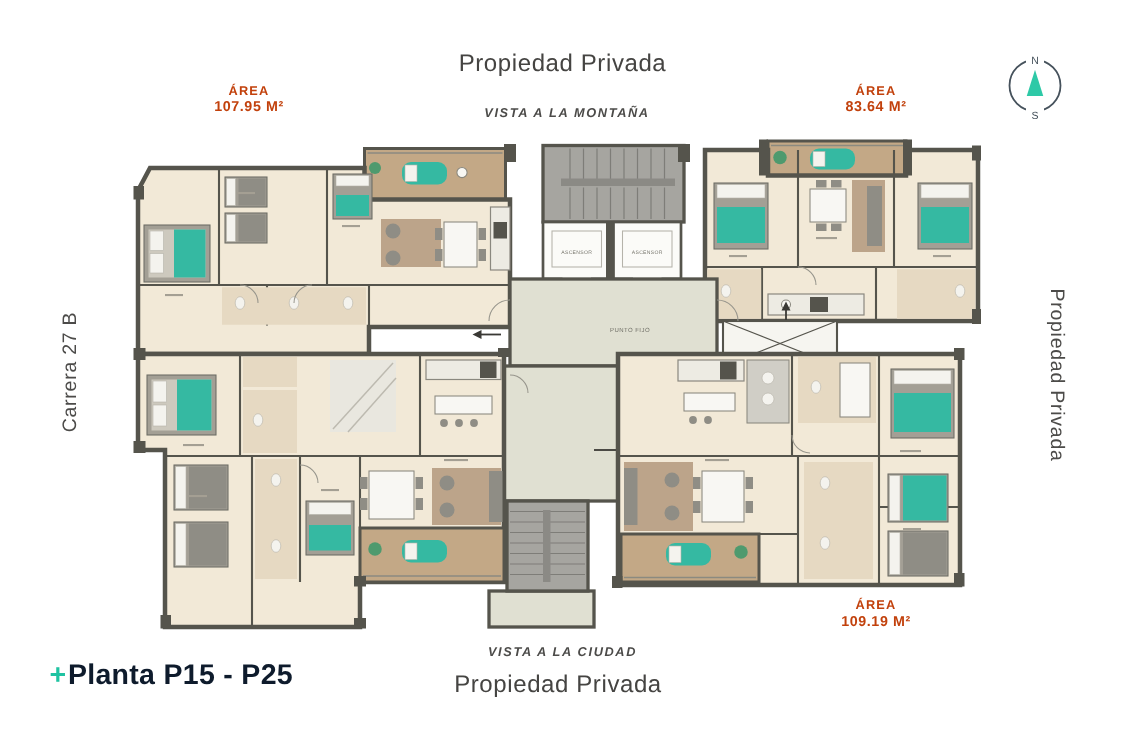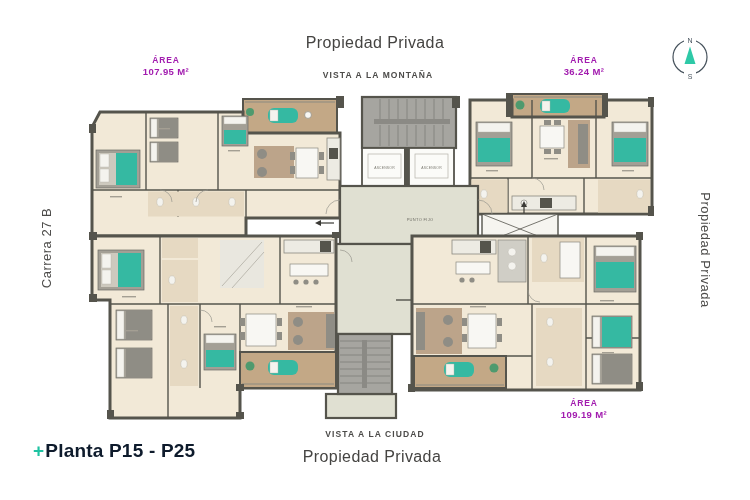--- a/index.html
+++ b/index.html
@@ -1,22 +1,22 @@
 <!DOCTYPE html>
 <html><head>
 <meta charset="utf-8">
 <style>
   html,body{margin:0;padding:0;background:#ffffff;}
   #stage{position:relative;width:750px;height:500px;background:#ffffff;overflow:hidden;
          font-family:"Liberation Sans",sans-serif;}
   .abs{position:absolute;}
   .ctr{transform:translateX(-50%);text-align:center;}
   .title{font-size:16px;font-weight:400;color:#454442;letter-spacing:.4px;white-space:nowrap;}
-  .caps{font-size:8.5px;font-weight:700;color:#4c4b49;letter-spacing:1.1px;white-space:nowrap;}
-  .area-label{width:130px;text-align:center;transform:translateX(-50%);color:#a21caf;}
+  .caps{font-size:8.5px;font-weight:700;color:#4c4b49;letter-spacing:1.1px;white-space:nowrap;font-style:italic;}
+  .area-label{width:130px;text-align:center;transform:translateX(-50%);color:#c2410c;}
   .area-word{font-size:8.5px;font-weight:700;letter-spacing:.8px;}
   .area-value{font-size:9.5px;font-weight:700;letter-spacing:.4px;margin-top:1px;}
   .side-text{font-size:13px;font-weight:400;color:#4c4b49;letter-spacing:.5px;white-space:nowrap;}
   #footer{font-size:19px;font-weight:800;color:#0e1b2c;letter-spacing:.2px;white-space:nowrap;}
   #footer .plus{color:#1fc3a2;margin-right:1px;}
   
   .floor{fill:#f2e9d7;stroke:#55544c;stroke-width:3;}
   .floor2{fill:#e6d9c2;}
   .balc{fill:#c3a886;stroke:#55544c;stroke-width:2;}
   .core{fill:#e0e0d2;stroke:#55544c;stroke-width:2.2;}
@@ -49,21 +49,21 @@
 
   <div class="abs ctr title" style="left:375px;top:34px;">Propiedad Privada</div>
   <div class="abs ctr caps" style="left:378px;top:70px;">VISTA A LA MONTAÑA</div>
 
   <div class="abs area-label" style="left:166px;top:55px;">
     <div class="area-word">ÁREA</div>
     <div class="area-value">107.95 M²</div>
   </div>
   <div class="abs area-label" style="left:584px;top:55px;">
     <div class="area-word">ÁREA</div>
-    <div class="area-value">36.24 M²</div>
+    <div class="area-value">83.64 M²</div>
   </div>
   <div class="abs area-label" style="left:166px;top:398px;">
     <div class="area-word">ÁREA</div>
     <div class="area-value">145.60 M²</div>
   </div>
   <div class="abs area-label" style="left:584px;top:398px;">
     <div class="area-word">ÁREA</div>
     <div class="area-value">109.19 M²</div>
   </div>
 

